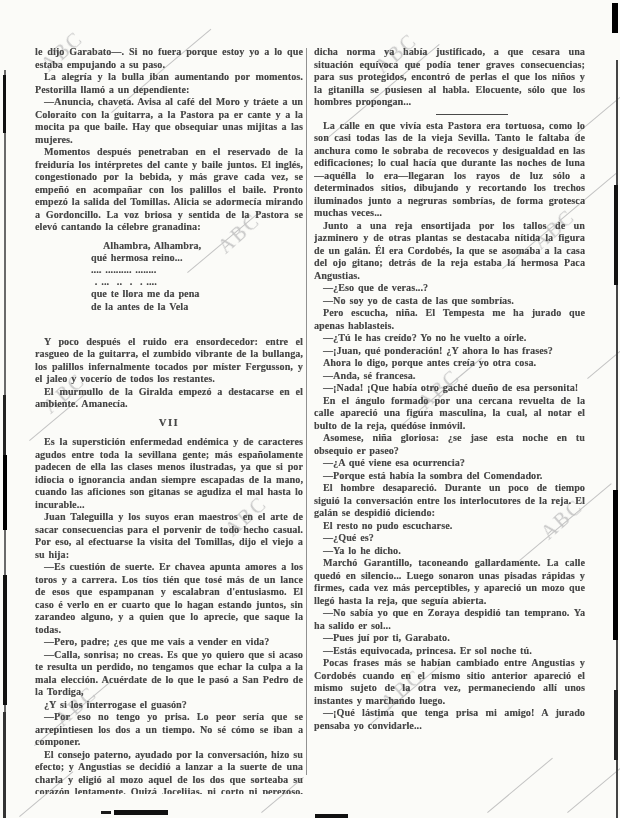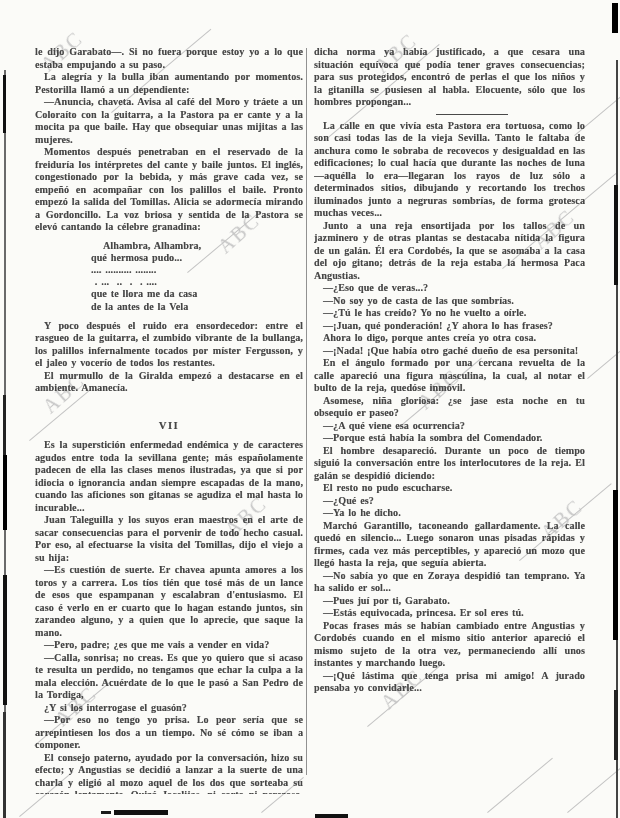--- a/index.html
+++ b/index.html
@@ -20,24 +20,24 @@
     word-spacing:1.2px;
     filter:blur(.32px) contrast(1.02);
     text-shadow:.3px .2px .4px rgba(80,80,80,.45);
     overflow:hidden;
     font-weight:bold;
   }
   .col.left{left:35px;width:268px;height:748px;}
   .col.right{left:314px;width:271px;height:748px;}
   .col p{margin:0;text-indent:9px;}
   .col p.noindent{text-indent:0;}
-  .verse{margin:6px 0 7px 0;padding-left:56px;text-align:left;line-height:12.2px;}
+  .verse{margin:6px 0 23px 0;padding-left:56px;text-align:left;line-height:12.2px;}
   .verse .vline{white-space:pre;}
   .verse .vline:first-child{padding-left:12px;}
-  .chapter-heading{text-align:center;margin:25px 0 7px 0;letter-spacing:1.5px;font-size:10.5px;}
+  .chapter-heading{text-align:center;margin:6px 0 7px 0;letter-spacing:1.5px;font-size:10.5px;}
   .rule{width:72px;height:0;border-top:1.6px solid #4a4a4a;margin:5px 0 5px 122px;}
   
   .divider{position:absolute;left:306px;top:48px;width:1px;height:727px;background:#919191;}
   
   .wm{
     position:absolute;
     font-family:"Liberation Serif", serif;
     font-size:20px;letter-spacing:2.5px;
     transform:rotate(-42deg);
     filter:blur(.4px);
@@ -83,61 +83,63 @@
 
   <div class="divider"></div>
 
   <div class="col left" id="col-left">
       <p class="noindent">le dijo Garabato—. Si no fuera porque estoy yo a lo que estaba empujando a su paso.</p>
       <p class="">La alegría y la bulla iban aumentando por momentos. Pestorilla llamó a un dependiente:</p>
       <p class="">—Anuncia, chaveta. Avisa al café del Moro y tráete a un Coloraíto con la guitarra, a la Pastora pa er cante y a la mocita pa que baile. Hay que obsequiar unas mijitas a las mujeres.</p>
       <p class="">Momentos después penetraban en el reservado de la freiduría los intérpretes del cante y baile juntos. El inglés, congestionado por la bebida, y más grave cada vez, se empeñó en acompañar con los palillos el baile. Pronto empezó la salida del Tomillas. Alicia se adormecía mirando a Gordoncillo. La voz briosa y sentida de la Pastora se elevó cantando la célebre granadina:</p>
       <div class="verse">
         <div class="vline">Alhambra, Alhambra,</div>
-        <div class="vline">qué hermosa pudo...</div>
+        <div class="vline">qué hermosa reino...</div>
         <div class="vline">.... .......... ........</div>
         <div class="vline"> . ...  ..  .  . ....</div>
-        <div class="vline">que te llora me da casa</div>
+        <div class="vline">que te llora me da pena</div>
         <div class="vline">de la antes de la Vela</div>
       </div>
       <p class="">Y poco después el ruido era ensordecedor: entre el rasgueo de la guitarra, el zumbido vibrante de la bullanga, los palillos infernalmente tocados por míster Fergusson, y el jaleo y vocerío de todos los restantes.</p>
       <p class="">El murmullo de la Giralda empezó a destacarse en el ambiente. Amanecía.</p>
       <div class="chapter-heading">VII</div>
       <p class="">Es la superstición enfermedad endémica y de caracteres agudos entre toda la sevillana gente; más españolamente padecen de ella las clases menos ilustradas, ya que si por idiocia o ignorancia andan siempre escapadas de la mano, cuando las aficiones son gitanas se agudiza el mal hasta lo incurable...</p>
       <p class="">Juan Taleguilla y los suyos eran maestros en el arte de sacar consecuencias para el porvenir de todo hecho casual. Por eso, al efectuarse la visita del Tomillas, dijo el viejo a su hija:</p>
-      <p class="">—Es cuestión de suerte. Er chavea apunta amores a los toros y a carrera. Los tíos tién que tosé más de un lance de esos que espampanan y escalabran d'entusiasmo. El caso é verlo en er cuarto que lo hagan estando juntos, sin zarandeo alguno, y a quien que lo aprecie, que saque la mano.</p>
+      <p class="">—Es cuestión de suerte. Er chavea apunta amores a los toros y a carrera. Los tíos tién que tosé más de un lance de esos que espampanan y escalabran d'entusiasmo. El caso é verlo en er cuarto que lo hagan estando juntos, sin zarandeo alguno, y a quien que lo aprecie, que saque la todas.</p>
       <p class="">—Pero, padre; ¿es que me vais a vender en vida?</p>
       <p class="">—Calla, sonrisa; no creas. Es que yo quiero que si acaso te resulta un perdido, no tengamos que echar la culpa a la mala elección. Acuérdate de lo que le pasó a San Pedro de la Tordiga,</p>
       <p class="">¿Y si los interrogase el guasón?</p>
       <p class="">—Por eso no tengo yo prisa. Lo peor sería que se arrepintiesen los dos a un tiempo. No sé cómo se iban a componer.</p>
       <p class="">El consejo paterno, ayudado por la conversación, hizo su efecto; y Angustias se decidió a lanzar a la suerte de una charla y eligió al mozo aquel de los dos que sorteaba su corazón lentamente. Quizá Jocelijas, ni corto ni perezoso, trabajó bien y mano para lograr que los chavales hablasen con la niña antes de la corrida.</p>
     </div>
   <div class="col right" id="col-right">
       <p class="noindent">dicha norma ya había justificado, a que cesara una situación equívoca que podía tener graves consecuencias; para sus protegidos, encontró de perlas el que los niños y la gitanilla se pusiesen al habla. Elocuente, sólo que los hombres propongan...</p>
       <div class="rule"></div>
       <p class="">La calle en que vivía esta Pastora era tortuosa, como lo son casi todas las de la vieja Sevilla. Tanto le faltaba de anchura como le sobraba de recovecos y desigualdad en las edificaciones; lo cual hacía que durante las noches de luna—aquélla lo era—llegaran los rayos de luz sólo a determinados sitios, dibujando y recortando los trechos iluminados junto a negruras sombrías, de forma grotesca muchas veces...</p>
       <p class="">Junto a una reja ensortijada por los tallos de un jazminero y de otras plantas se destacaba nítida la figura de un galán. Él era Cordobés, la que se asomaba a la casa del ojo gitano; detrás de la reja estaba la hermosa Paca Angustias.</p>
       <p class="">—¿Eso que de veras...?</p>
       <p class="">—No soy yo de casta de las que sombrías.</p>
+      <p class="">Pero escucha, niña. El Tempesta me ha jurado que apenas hablasteis.</p>
       <p class="">—¿Tú le has creído? Yo no he vuelto a oírle.</p>
       <p class="">—¡Juan, qué ponderación! ¿Y ahora lo has frases?</p>
       <p class="">Ahora lo digo, porque antes creía yo otra cosa.</p>
+      <p class="">—Anda, sé francesa.</p>
       <p class="">—¡Nada! ¡Que había otro gaché dueño de esa personita!</p>
       <p class="">En el ángulo formado por una cercana revuelta de la calle apareció una figura masculina, la cual, al notar el bulto de la reja, quedóse inmóvil.</p>
       <p class="">Asomese, niña gloriosa: ¿se jase esta noche en tu obsequio er paseo?</p>
       <p class="">—¿A qué viene esa ocurrencia?</p>
       <p class="">—Porque está había la sombra del Comendador.</p>
       <p class="">El hombre desapareció. Durante un poco de tiempo siguió la conversación entre los interlocutores de la reja. El galán se despidió diciendo:</p>
       <p class="">El resto no pudo escucharse.</p>
       <p class="">—¿Qué es?</p>
       <p class="">—Ya lo he dicho.</p>
       <p class="">Marchó Garantillo, taconeando gallardamente. La calle quedó en silencio... Luego sonaron unas pisadas rápidas y firmes, cada vez más perceptibles, y apareció un mozo que llegó hasta la reja, que seguía abierta.</p>
       <p class="">—No sabía yo que en Zoraya despidió tan temprano. Ya ha salido er sol...</p>
       <p class="">—Pues juí por ti, Garabato.</p>
-      <p class="">—Estás equivocada, princesa. Er sol eres tú.</p>
+      <p class="">—Estás equivocada, princesa. Er sol noche tú.</p>
       <p class="">Pocas frases más se habían cambiado entre Angustias y Cordobés cuando en el mismo sitio anterior apareció el mismo sujeto de la otra vez, permaneciendo allí unos instantes y marchando luego.</p>
       <p class="">—¡Qué lástima que tenga prisa mi amigo! A jurado pensaba yo convidarle...</p>
     </div>
 
   <div class="edge" style="left:4px;top:70px;width:1.5px;height:748px;background:#6a6a6a;"></div>
   <div class="edge" style="left:3px;top:75px;width:3px;height:58px;background:#111;"></div>
   <div class="edge" style="left:3px;top:395px;width:3px;height:135px;background:#222;"></div>
   <div class="edge" style="left:3px;top:455px;width:4px;height:75px;background:#000;"></div>
   <div class="edge" style="left:3px;top:575px;width:4px;height:130px;background:#111;"></div>
   <div class="edge" style="left:3px;top:712px;width:3px;height:106px;background:#333;"></div>

